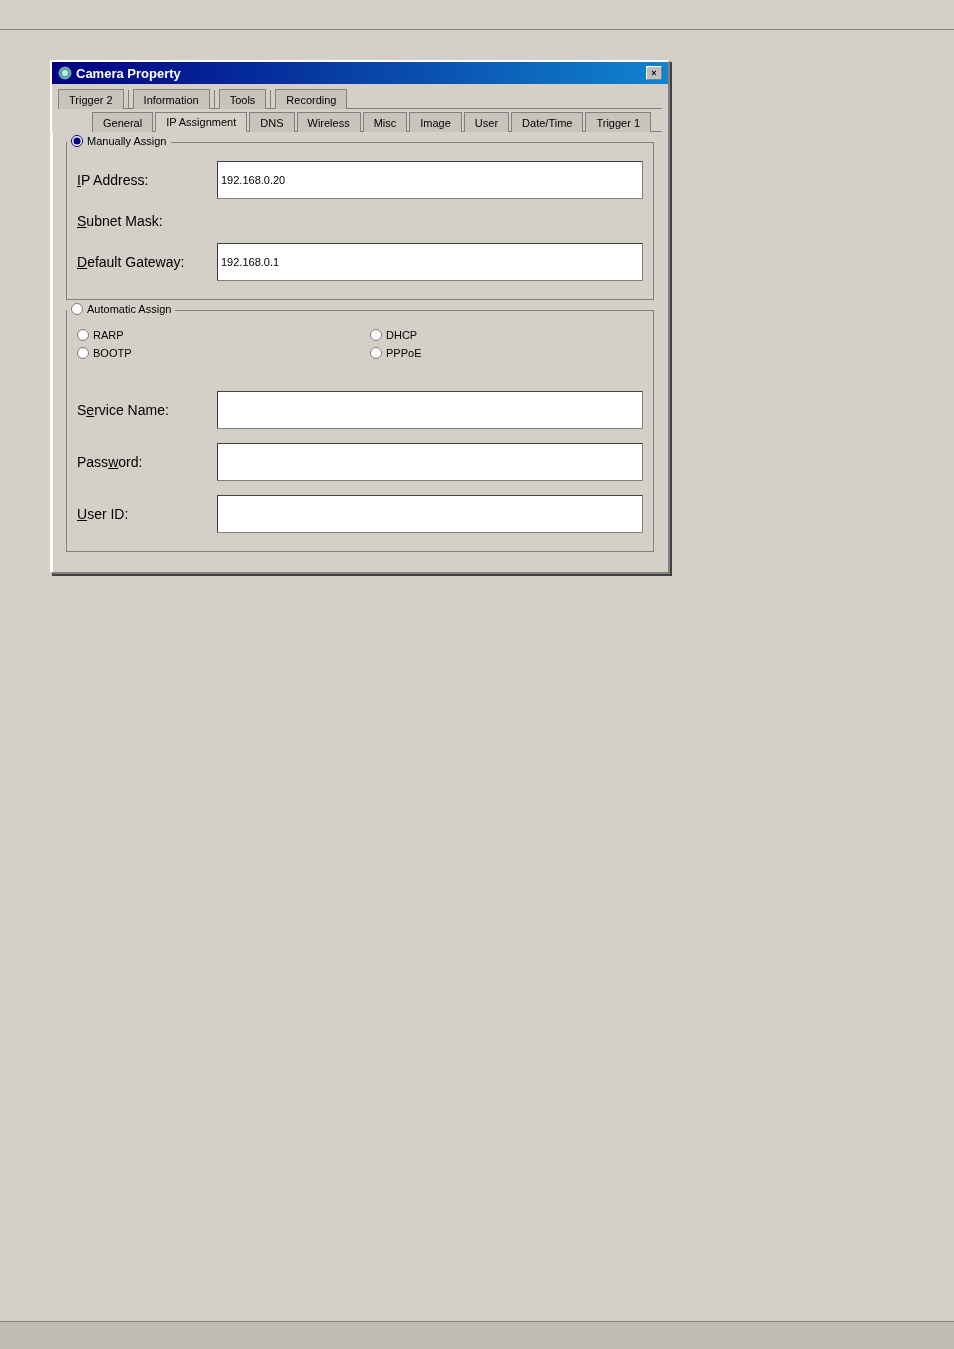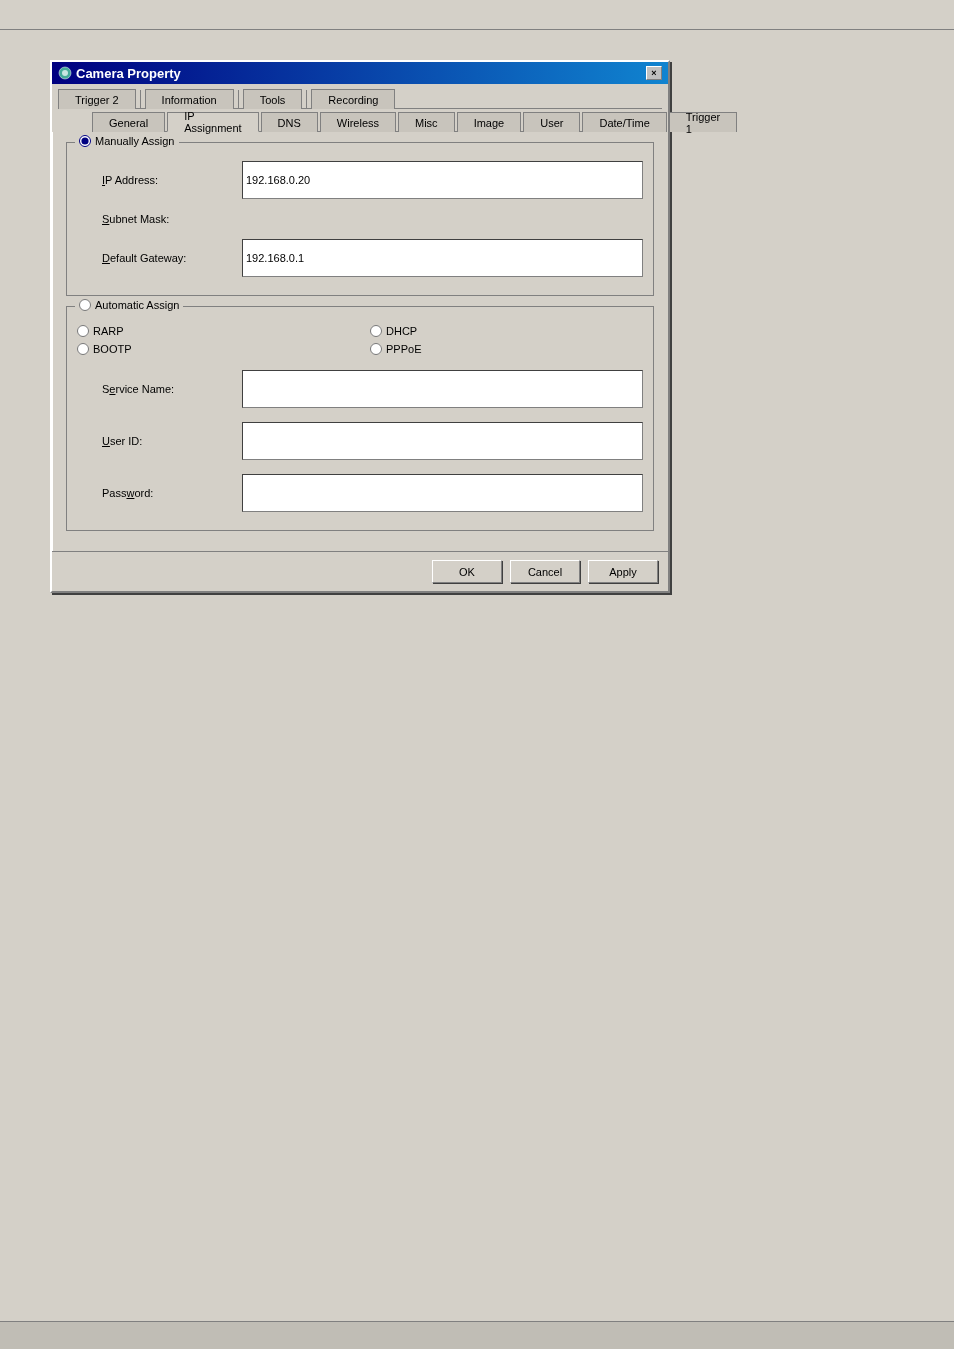--- a/index.html
+++ b/index.html
@@ -105,21 +105,21 @@
     .tab-row-1 {
       margin-bottom: 0;
     }
 
     .tab-row-2 {
       margin-top: 2px;
       margin-left: 34px;
     }
 
     .tab {
-      padding: 2px 16px;
+      padding: 2px 10px;
       border: 1px solid #808080;
       border-bottom: none;
       background: #c8c4bc;
       cursor: pointer;
       font-size: 11px;
       position: relative;
       bottom: -1px;
       height: 20px;
       display: flex;
       align-items: center;
@@ -141,21 +141,21 @@
     .group-box {
       border: 1px solid #808080;
       margin-bottom: 10px;
       padding: 4px 10px 10px 10px;
       position: relative;
     }
 
     .group-legend {
       position: absolute;
       top: -8px;
-      left: 8px;
+      left: 0;
       background: #d4d0c8;
       padding: 0 4px;
       font-size: 11px;
       display: flex;
       align-items: center;
       gap: 4px;
     }
 
     
     .radio-label {
@@ -175,22 +175,21 @@
     
     .form-row {
       display: flex;
       align-items: center;
       margin-bottom: 8px;
       padding-top: 6px;
     }
 
     .form-label {
       width: 140px;
-      font-size: 11px;
-      margin-left: 25px;
+      font-size: 14px;
     }
 
     .form-label .underline {
       text-decoration: underline;
     }
 
     .form-input {
       flex: 1;
       height: 38px;
       border: 1px solid #808080;
@@ -200,21 +199,21 @@
       font-size: 11px;
       padding: 16px 3px;
       font-family: 'Tahoma', 'Arial', sans-serif;
     }
 
     
     .radio-grid {
       display: grid;
       grid-template-columns: 1fr 1fr;
       gap: 6px 20px;
-      margin-bottom: 9px;
+      margin-bottom: 26px;
       padding-top: 6px;
     }
 
     
     .button-bar {
       background: #d4d0c8;
       border-top: 1px solid #808080;
       padding: 8px 10px;
       display: flex;
       justify-content: flex-end;
@@ -347,44 +346,33 @@
 
           <div class="form-row">
             <div class="form-label">
               <span>S<span class="underline">e</span>rvice Name:</span>
             </div>
             <input type="text" class="form-input" style="">
           </div>
 
           <div class="form-row">
             <div class="form-label">
+              <span>Pass<span class="underline">w</span>ord:</span>
+            </div>
+            <input type="password" class="form-input" style="">
+          </div>
+
+          <div class="form-row">
+            <div class="form-label">
               <span><span class="underline">U</span>ser ID:</span>
             </div>
             <input type="text" class="form-input" style="">
           </div>
-
-          <div class="form-row">
-            <div class="form-label">
-              <span>Pass<span class="underline">w</span>ord:</span>
-            </div>
-            <input type="password" class="form-input" style="">
-          </div>
         </div>
 
       </div>
 
-      <div class="button-bar">
-        <button class="win-button">
-          <span><span class="underline">O</span>K</span>
-        </button>
-        <button class="win-button">
-          <span><span class="underline">C</span>ancel</span>
-        </button>
-        <button class="win-button">
-          <span><span class="underline">A</span>pply</span>
-        </button>
-      </div>
 
     </div>
   </div>
 
   <div style="position: fixed; bottom: 0; width: 954px; height: 28px; background: #c0bdb5; border-top: 1px solid #808080;"></div>
 </div>
 
 </body></html>

